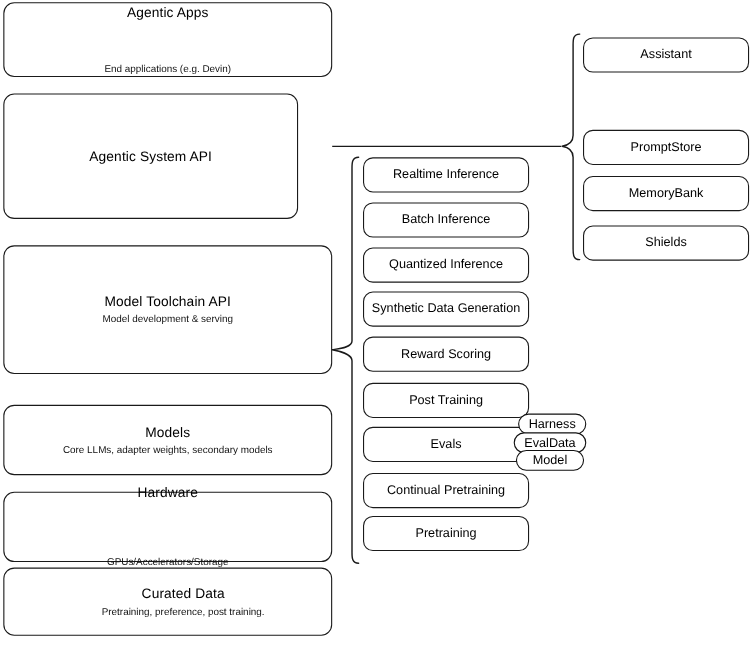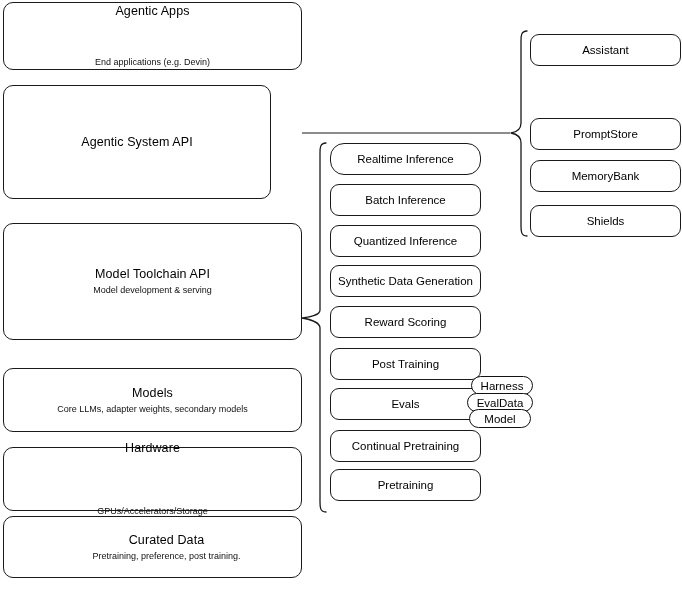--- a/index.html
+++ b/index.html
@@ -129,32 +129,32 @@
   <div class="node" style="left:3px; top:447px; width:299px; height:64px;gap:47px;">
     <div class="layer-title">Hardware</div>
     <div class="layer-sub">GPUs/Accelerators/Storage</div>
   </div>
 
   <div class="node" style="left:3px; top:516px; width:299px; height:62px;padding-left:28px;">
     <div class="layer-title">Curated Data</div>
     <div class="layer-sub">Pretraining, preference, post training.</div>
   </div>
 
-  <div class="sub-node" style="left:330px; top:143px; width:151px; height:32px;border-radius:14px;">Realtime Inference</div>
+  <div class="sub-node" style="left:330px; top:143px; width:151px; height:32px;">Realtime Inference</div>
   <div class="sub-node" style="left:330px; top:184px; width:151px; height:32px;">Batch Inference</div>
   <div class="sub-node" style="left:330px; top:225px; width:151px; height:32px;">Quantized Inference</div>
   <div class="sub-node" style="left:330px; top:265px; width:151px; height:32px;">Synthetic Data Generation</div>
   <div class="sub-node" style="left:330px; top:306px; width:151px; height:32px;">Reward Scoring</div>
   <div class="sub-node" style="left:330px; top:348px; width:151px; height:32px;">Post Training</div>
   <div class="sub-node" style="left:330px; top:388px; width:151px; height:32px;">Evals</div>
   <div class="sub-node" style="left:330px; top:430px; width:151px; height:32px;">Continual Pretraining</div>
   <div class="sub-node" style="left:330px; top:469px; width:151px; height:32px;">Pretraining</div>
 
   <div class="pill" style="left:471px; top:376px; width:62px; height:19px;">Harness</div>
   <div class="pill" style="left:467px; top:393px; width:66px; height:19px;">EvalData</div>
   <div class="pill" style="left:469px; top:409px; width:62px; height:19px;">Model</div>
 
   <div class="sub-node" style="left:530px; top:34px; width:151px; height:32px;">Assistant</div>
   <div class="sub-node" style="left:530px; top:118px; width:151px; height:32px;">PromptStore</div>
-  <div class="sub-node" style="left:530px; top:160px; width:151px; height:32px;border-radius:10px;">MemoryBank</div>
+  <div class="sub-node" style="left:530px; top:160px; width:151px; height:32px;">MemoryBank</div>
   <div class="sub-node" style="left:530px; top:205px; width:151px; height:32px;">Shields</div>
 
 </div>
 
 </body></html>

